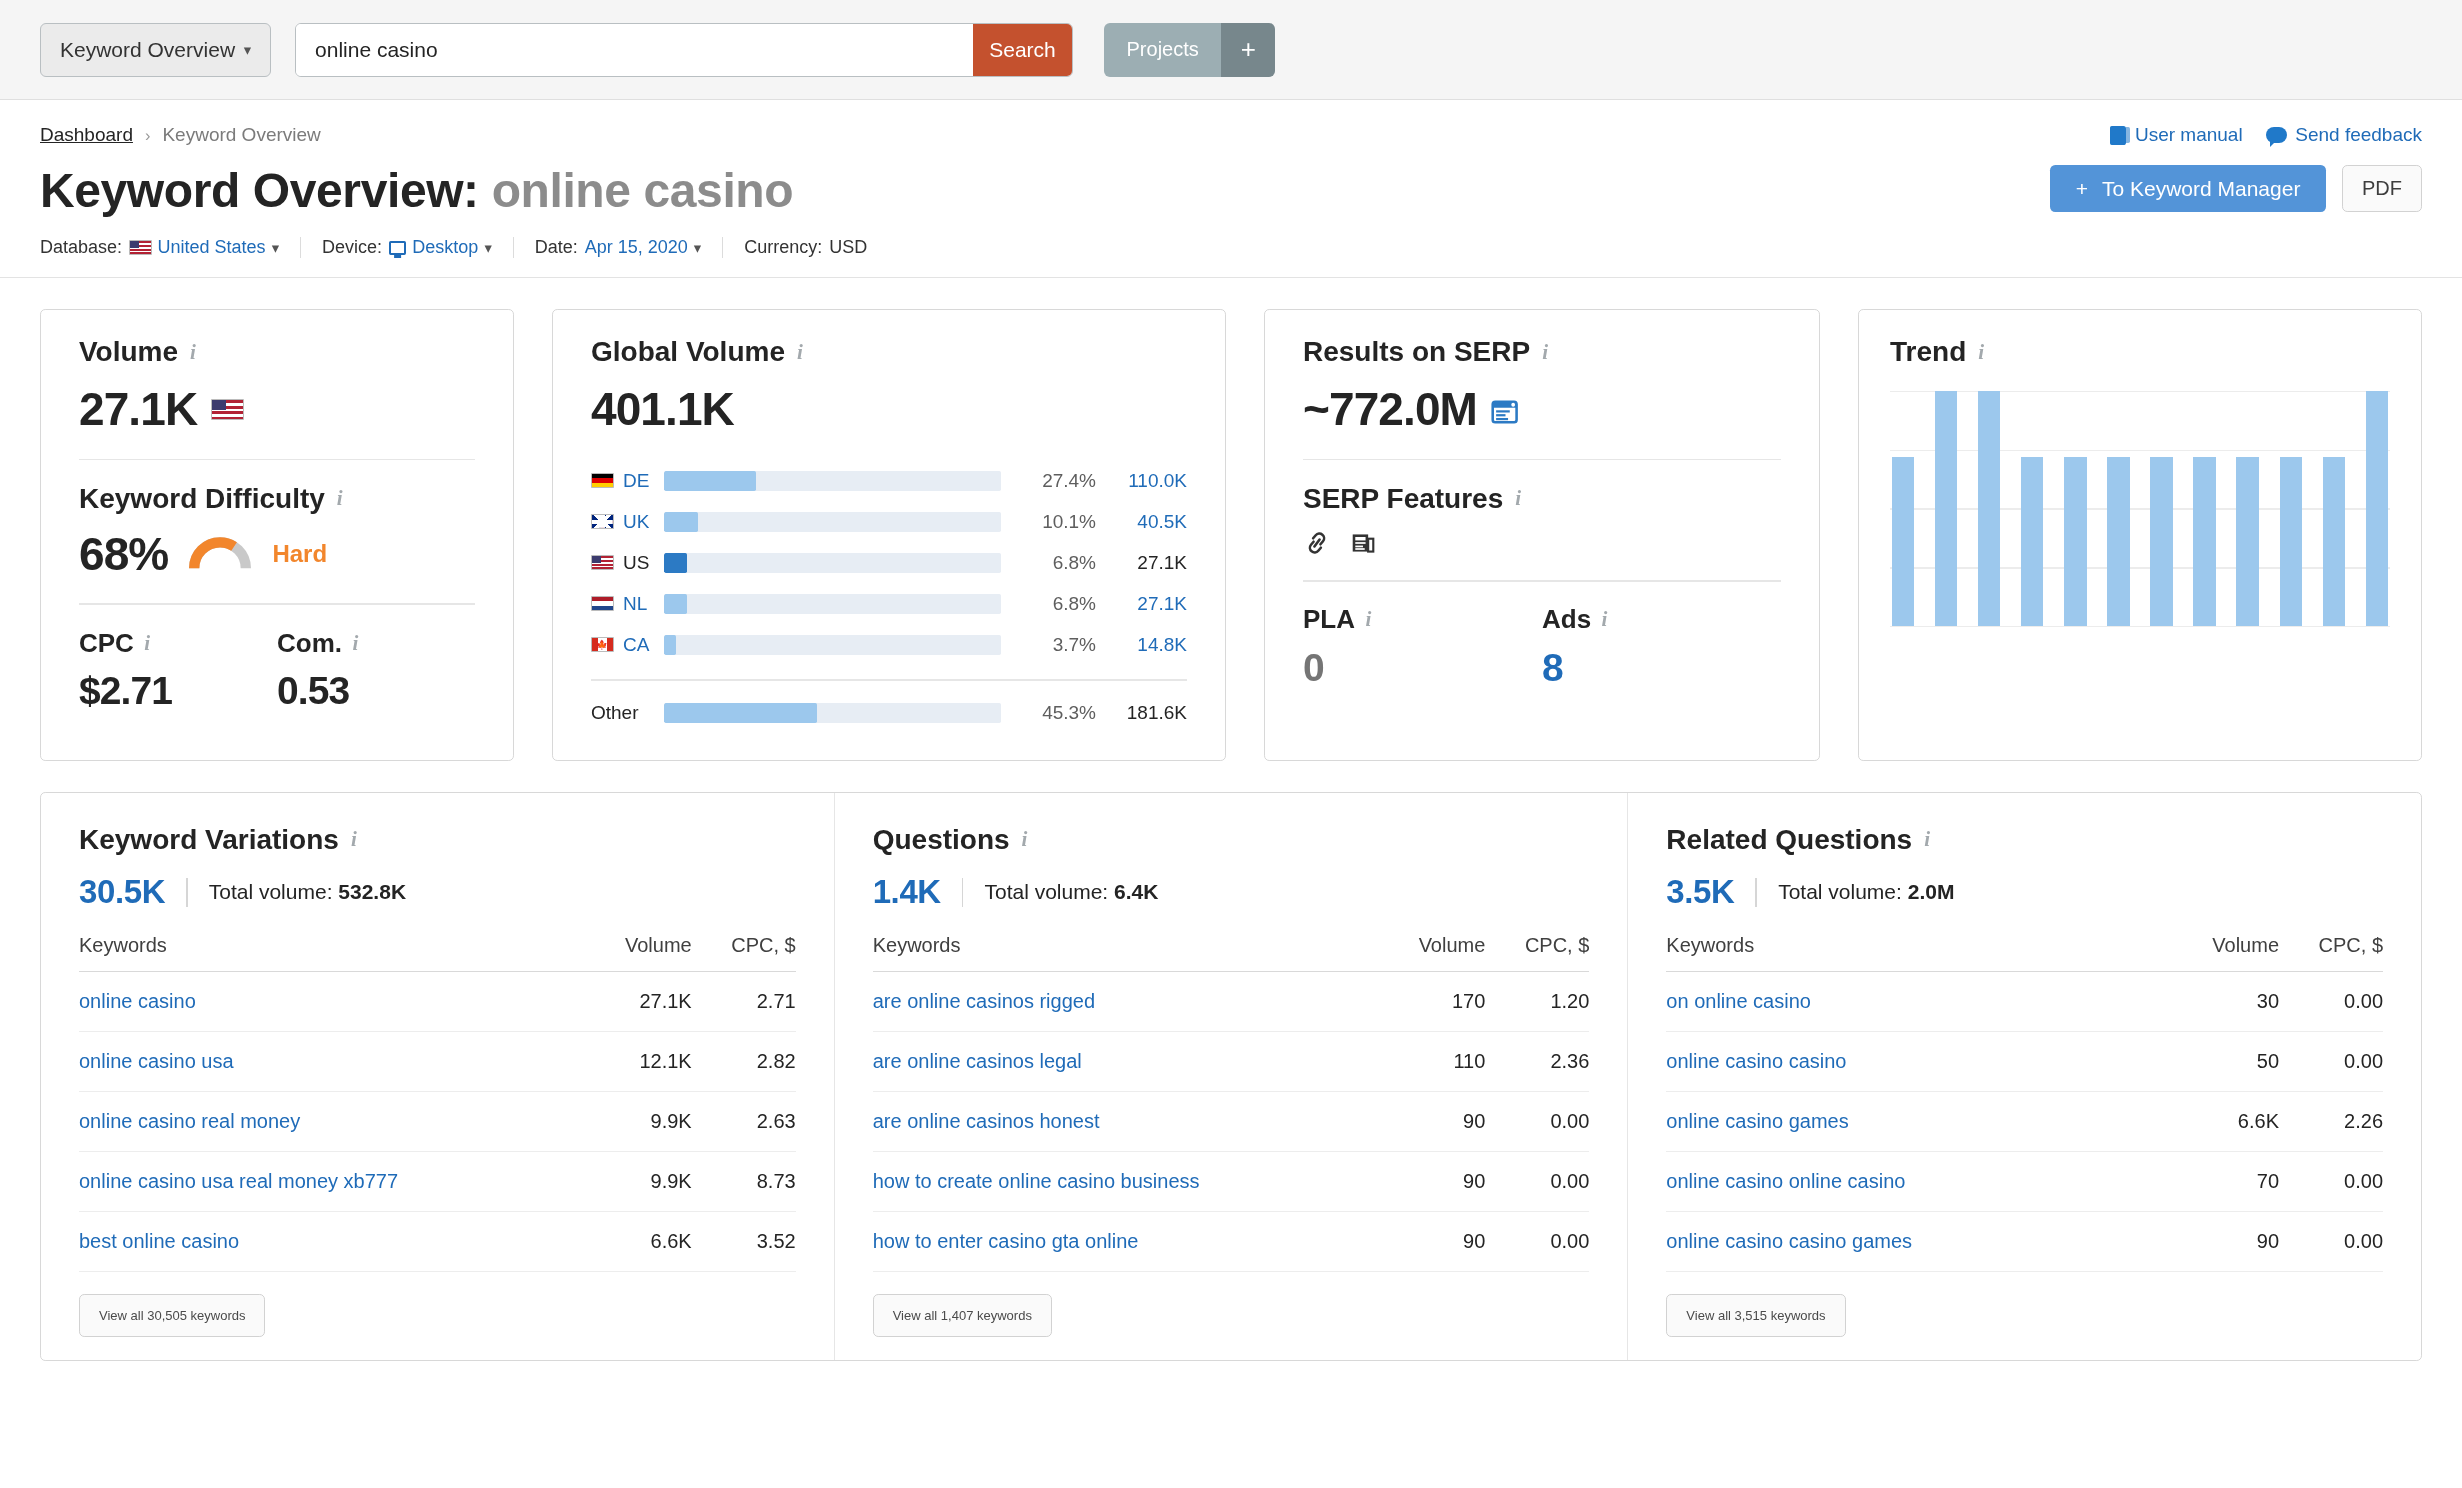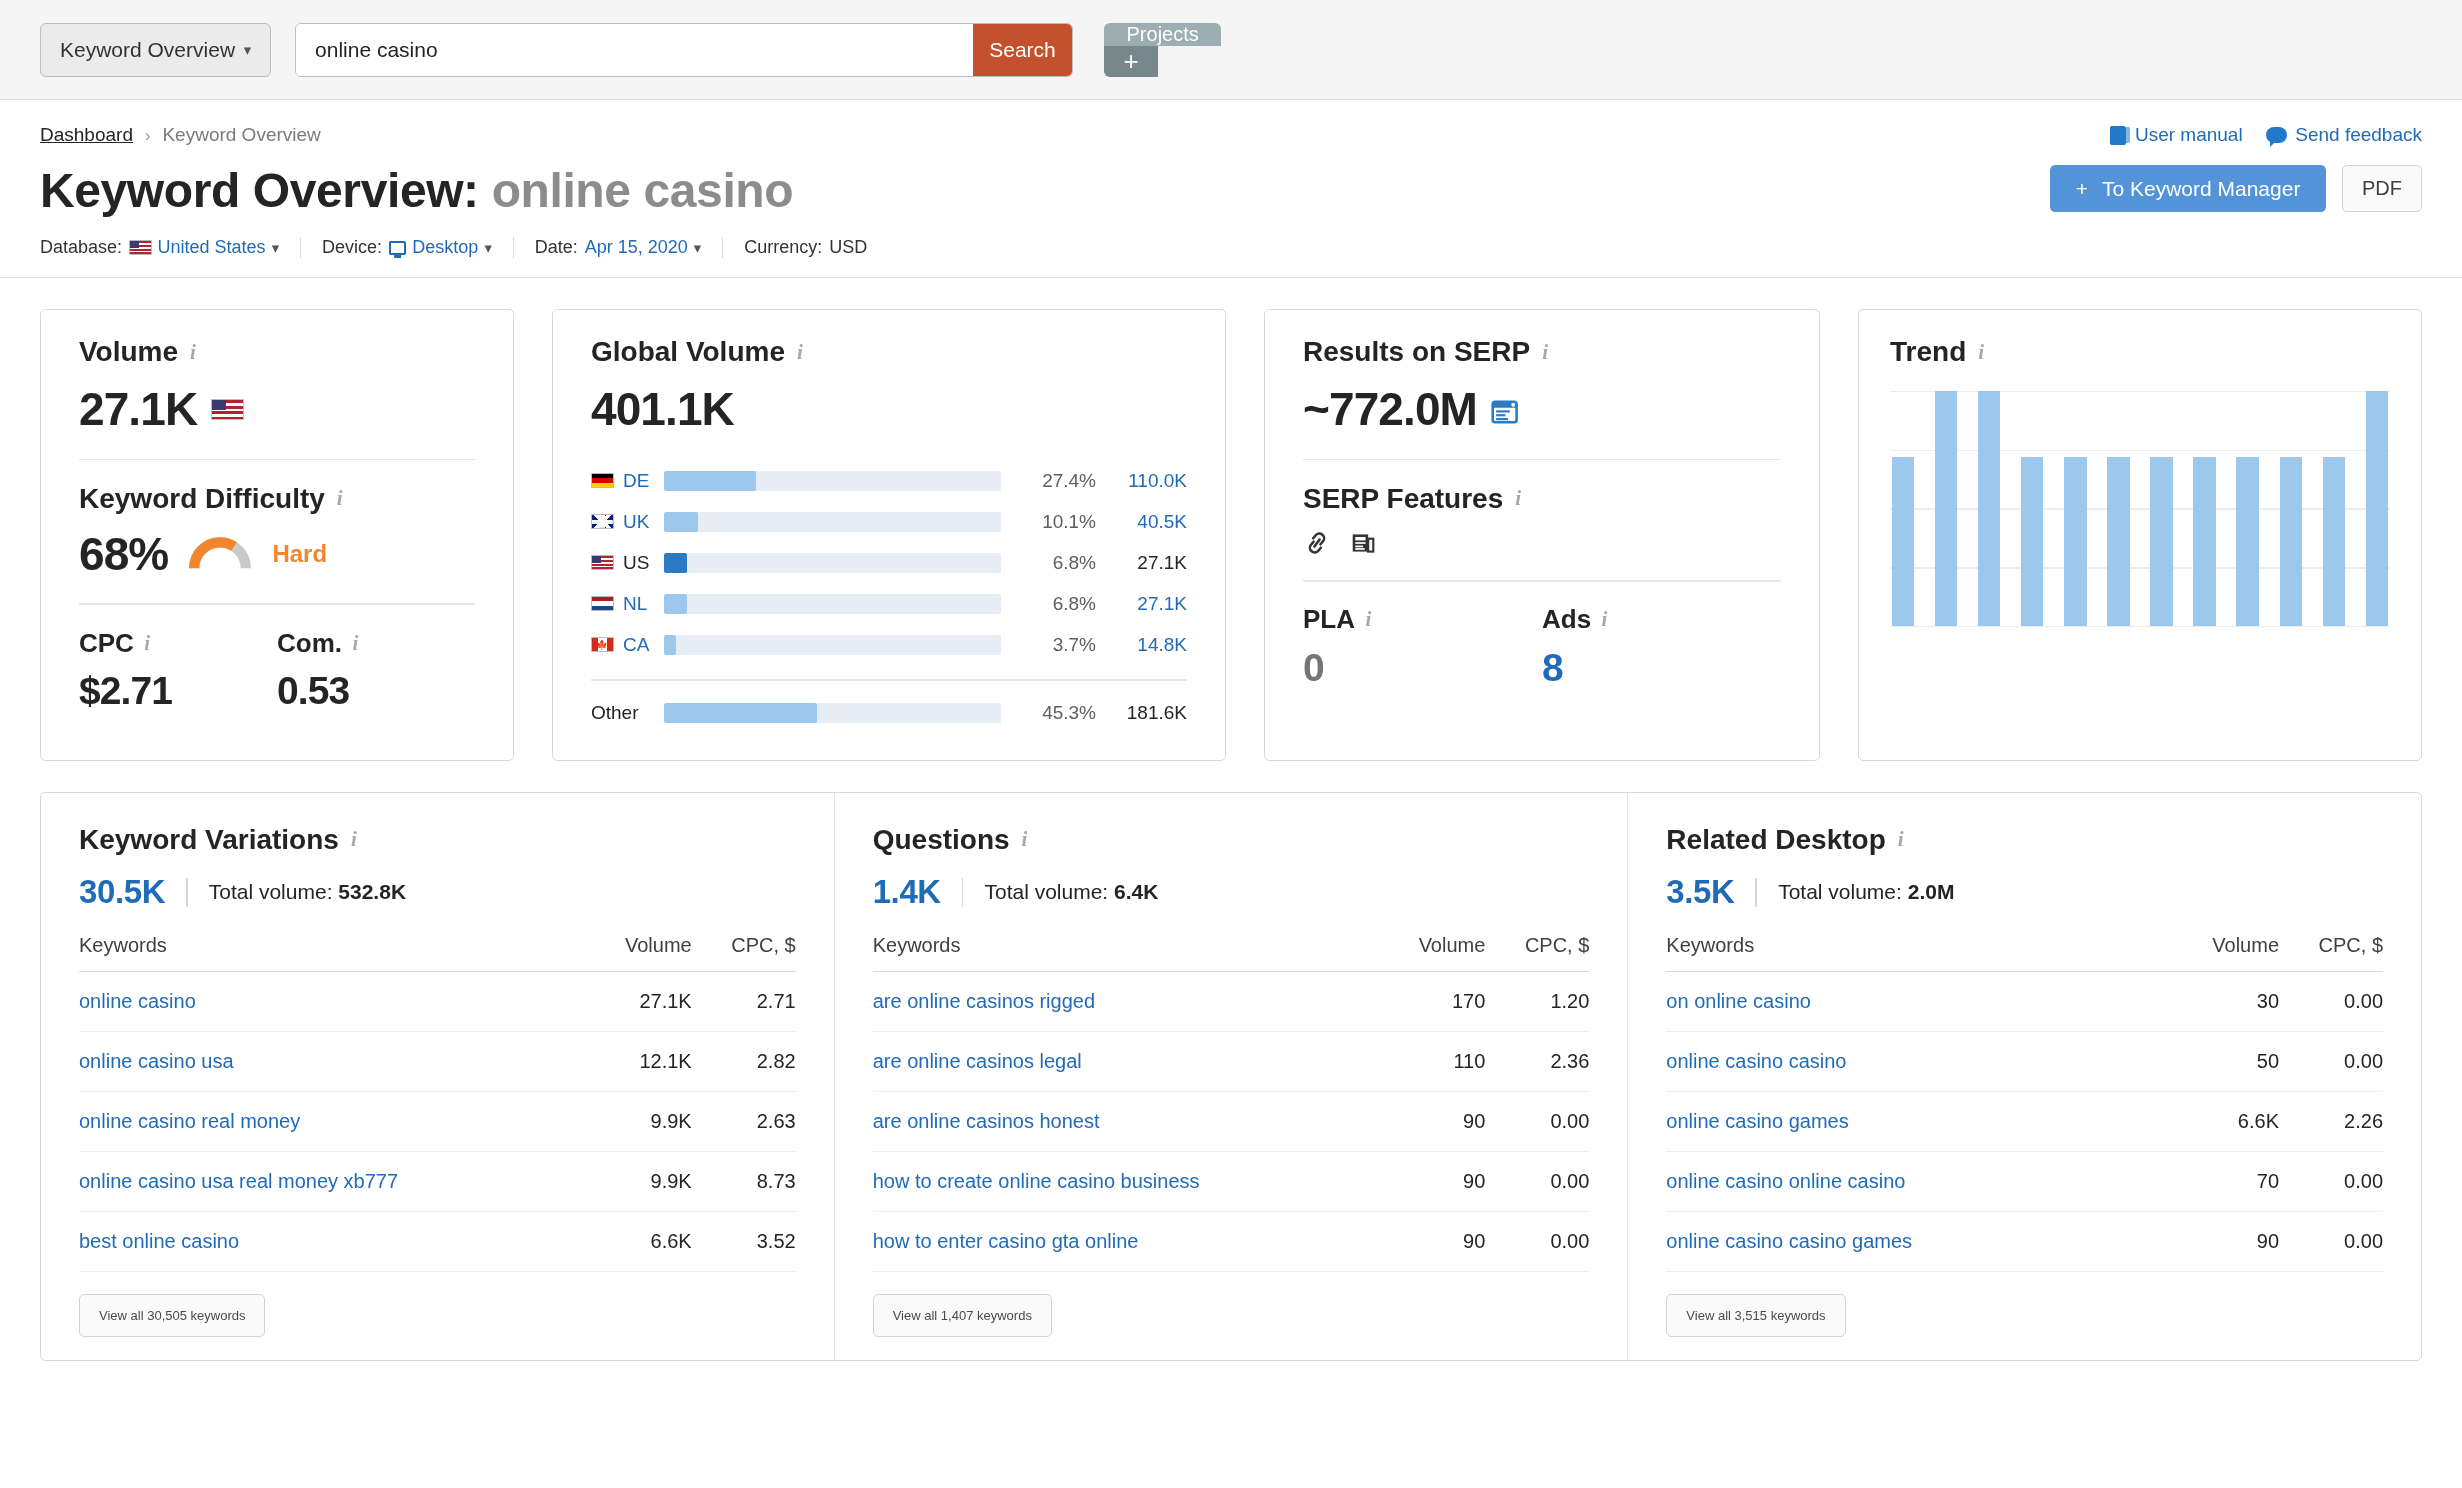--- a/index.html
+++ b/index.html
@@ -62,21 +62,20 @@
     font-size: 21px;
     font-family: "Liberation Sans", sans-serif;
     cursor: pointer;
   }
   .projects-group {
     display: flex;
     margin-left: 31px;
     height: 54px;
     border-radius: 6px;
     overflow: hidden;
-    flex-direction: column;
   }
   .projects-btn {
     background: #9caeb3;
     color: #fff;
     font-size: 20px;
     padding: 0 22.5px;
     display: flex; align-items: center;
     cursor: pointer;
   }
   .projects-plus {
@@ -680,21 +679,21 @@
             <td class="col-vol">90</td>
             <td class="col-cpc">0.00</td>
           </tr>
         </tbody>
       </table>
     <div class="view-all">View all 1,407 keywords</div>
   </div>
 
   <div class="kwcol">
     <div class="kw-h">
-      <span>Related Desktop</span>
+      <span>Related Questions</span>
       <span class="info-i">i</span>
     </div>
     <div class="kw-sum">
       <span class="kw-count">3.5K</span>
       <span class="kw-divider"></span>
       <span class="kw-total">
         <span>Total volume:</span>
         <b>2.0M</b>
       </span>
     </div>

